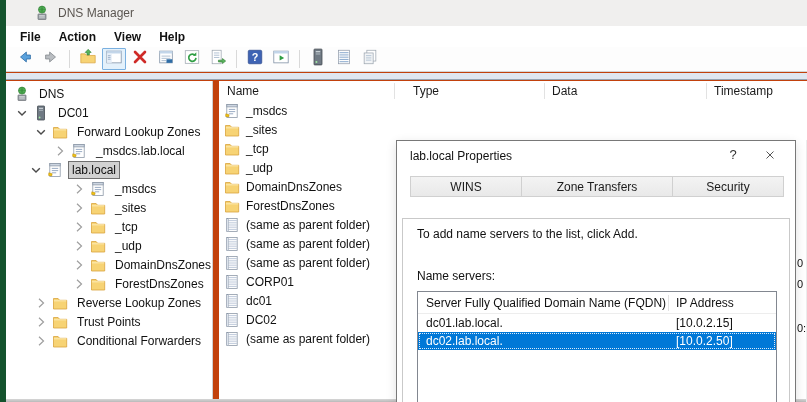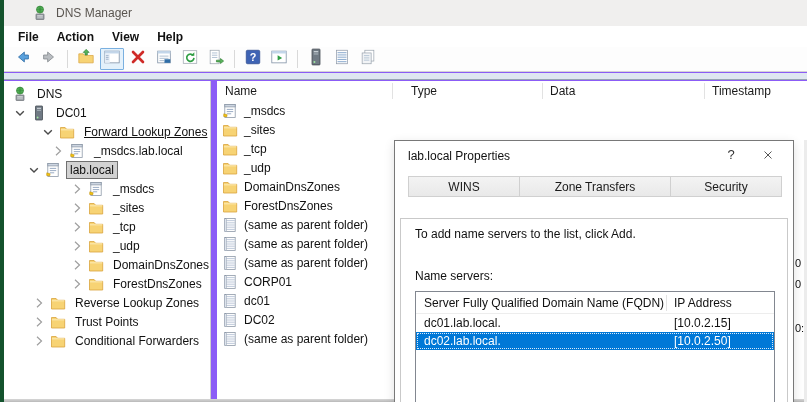--- a/index.html
+++ b/index.html
@@ -1,19 +1,19 @@
 <!DOCTYPE html>
 <html><head>
 <meta charset="utf-8">
 <style>
   * { margin:0; padding:0; box-sizing:border-box; }
   html,body { background:#fff; }
   body { font-family:"Liberation Sans", sans-serif; }
-  .window { position:relative; width:807px; height:402px; overflow:hidden; background:#8b5cf6;
-            border-left:4px solid #14532d; }
+  .window { position:relative; width:807px; height:402px; overflow:hidden; background:#c2410c;
+            border-left:6px solid #14532d; }
   
   .titlebar { position:absolute; left:0; top:0; right:0; height:26px; background:#f0efee;
               display:flex; align-items:center; padding-left:28px; }
   .titlebar .ticon { width:16px; height:16px; margin-right:8px; }
   .titlebar .ttext { font-size:12px; color:#5a5550; }
   
   .menubar { position:absolute; left:0; top:26px; right:0; height:21px; background:#fff;
              display:flex; align-items:center; padding-left:5px; }
   .menuitem { font-size:12px; color:#111; padding:2px 9px; cursor:default;font-weight:bold; }
   
@@ -206,21 +206,21 @@
             <path d="M4.2 6.2L8 10l3.8-3.8" fill="none" stroke="#4a4a4a" stroke-width="1.4"></path>
           </svg></span>
         <span class="ticon16"><svg viewBox="0 0 16 16">
             <rect x="4.5" y="1" width="7" height="14" rx="0.5" fill="#707a84" stroke="#454c53" stroke-width="0.8"></rect>
             <rect x="6" y="2.8" width="4" height="1" fill="#d7dde2"></rect>
             <rect x="6" y="4.8" width="4" height="1" fill="#aab3bb"></rect>
             <circle cx="6.6" cy="12.5" r="0.9" fill="#9fe8a0"></circle>
           </svg></span>
         <span class="tlabel">DC01</span>
       </div>
-      <div class="trow" style="padding-left: 36px; text-decoration: underline;">
+      <div class="trow" style="padding-left: 27px;">
         <span class="chev"><svg viewBox="0 0 16 16">
             <path d="M4.2 6.2L8 10l3.8-3.8" fill="none" stroke="#4a4a4a" stroke-width="1.4"></path>
           </svg></span>
         <span class="ticon16"><svg viewBox="0 0 16 16">
             <path d="M1.5 3.5h4.6l1.6 1.8h7V14H1.5z" fill="#f7d374" stroke="#d9a33c" stroke-width="0.8"></path>
             <path d="M1.9 5.8h12.4" stroke="#fceab2" stroke-width="1.1"></path>
           </svg></span>
         <span class="tlabel">Forward Lookup Zones</span>
       </div>
       <div class="trow" style="padding-left: 46px;">

